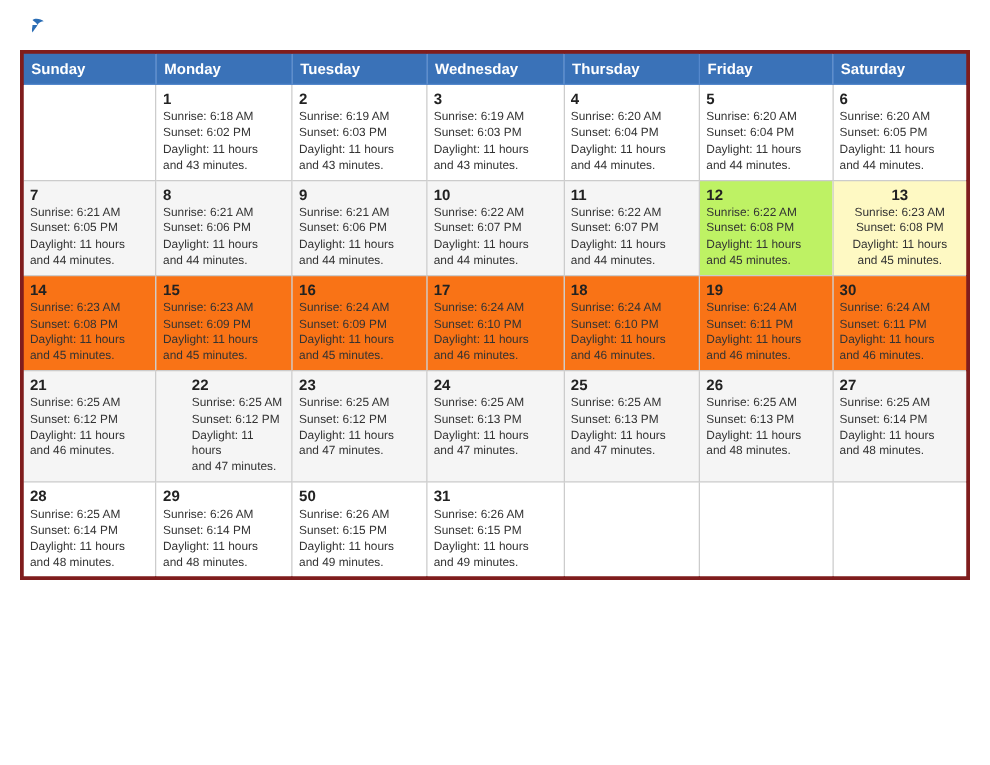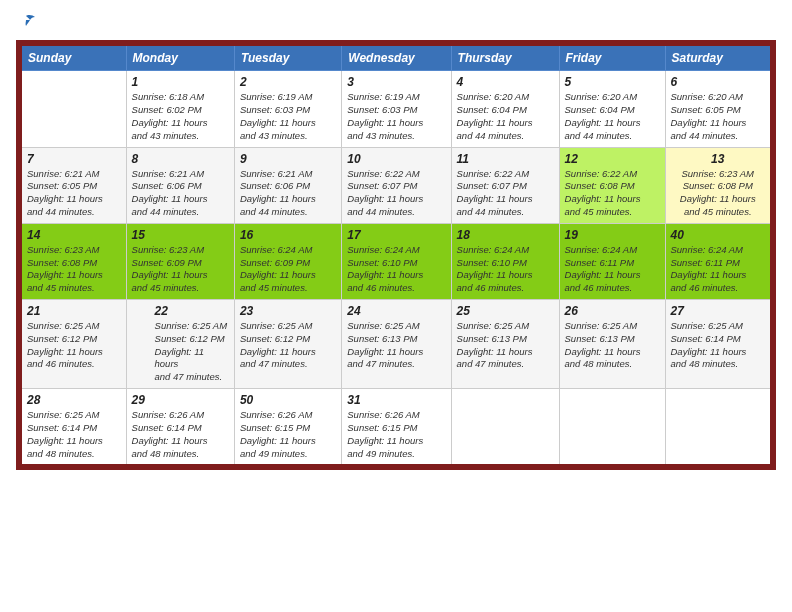--- a/index.html
+++ b/index.html
@@ -43,22 +43,21 @@
       line-height: 1.1;
     }
     .subtitle {
       font-size: 14px;
       color: #444;
       margin-top: 2px;
     }
     .calendar {
       width: 100%;
       border-collapse: collapse;
-      border: 6px solid #7f1d1d;
-      font-style: italic;
+      border: 3px solid #7f1d1d;
     }
     .calendar th {
       background: #3a72b8;
       color: #fff;
       text-align: left;
       padding: 5px 6px;
       font-size: 12px;
       font-weight: bold;
       border: 1px solid #5588cc;
     }
@@ -210,21 +209,21 @@
 and 45 minutes.</div>
           </td>
           <td style="background: #fef9c3; text-align: center;">
             <span class="cell-date">13</span>
             <div class="cell-info" style="white-space: pre-line;">Sunrise: 6:23 AM
 Sunset: 6:08 PM
 Daylight: 11 hours
 and 45 minutes.</div>
           </td>
         </tr>
-        <tr style="background: #84cc16; margin-top: 20px;">
+        <tr style="background: #f97316; margin-top: 20px;">
           <td>
             <span class="cell-date">14</span>
             <div class="cell-info" style="white-space: pre-line;">Sunrise: 6:23 AM
 Sunset: 6:08 PM
 Daylight: 11 hours
 and 45 minutes.</div>
           </td>
           <td>
             <span class="cell-date">15</span>
             <div class="cell-info" style="white-space: pre-line;">Sunrise: 6:23 AM
@@ -254,21 +253,21 @@
 and 46 minutes.</div>
           </td>
           <td>
             <span class="cell-date">19</span>
             <div class="cell-info" style="white-space: pre-line;">Sunrise: 6:24 AM
 Sunset: 6:11 PM
 Daylight: 11 hours
 and 46 minutes.</div>
           </td>
           <td>
-            <span class="cell-date">40</span>
+            <span class="cell-date">30</span>
             <div class="cell-info" style="white-space: pre-line;">Sunrise: 6:24 AM
 Sunset: 6:11 PM
 Daylight: 11 hours
 and 46 minutes.</div>
           </td>
         </tr>
         <tr style="background: rgb(245, 245, 245);">
           <td style="background: rgb(245, 245, 245);">
             <span class="cell-date">21</span>
             <div class="cell-info" style="white-space: pre-line;">Sunrise: 6:25 AM

